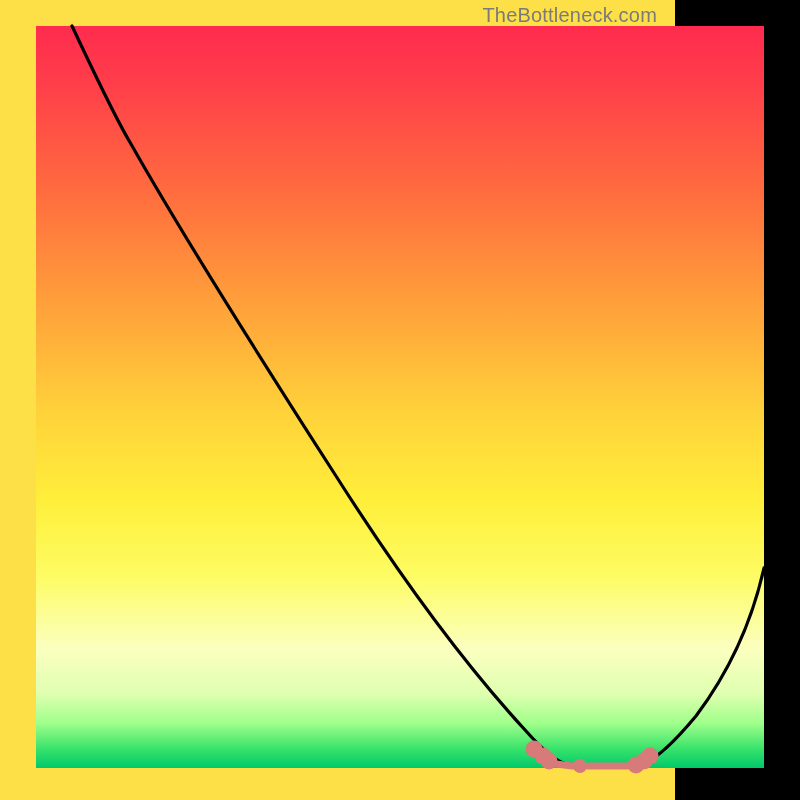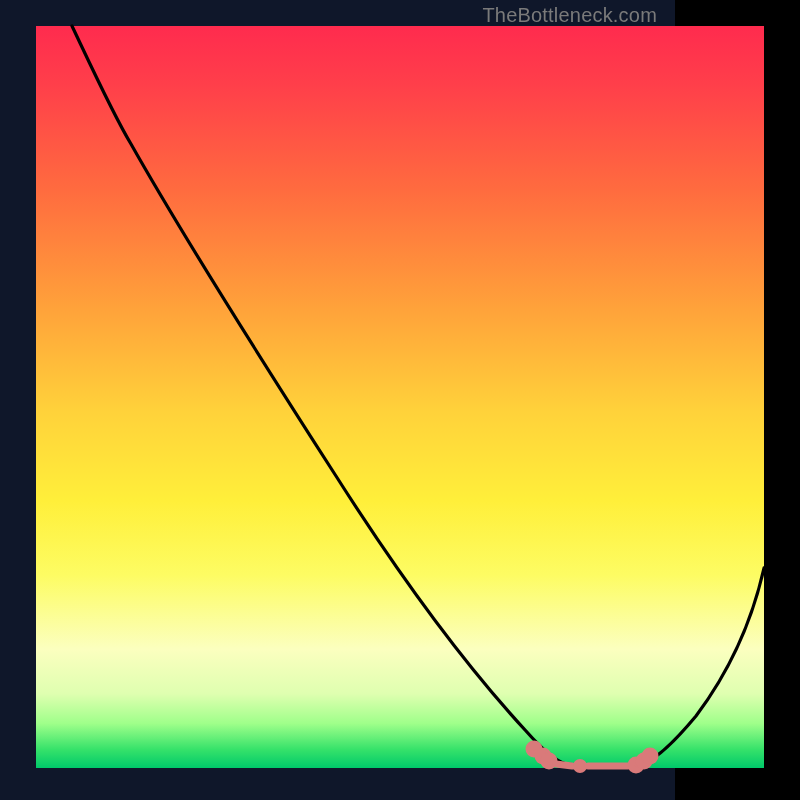--- a/index.html
+++ b/index.html
@@ -8,21 +8,21 @@
     width: 800px;
     height: 800px;
     background: #000;
     overflow: hidden;
     font-family: Arial, Helvetica, sans-serif;
   }
   .outer {
     position: relative;
     width: 675px;
     height: 800px;
-    background: #0f172a;
+    background: #fde047;
   }
   .watermark {
     position: absolute;
     top: 4px;
     right: 18px;
     color: #7a7a7a;
     font-size: 20px;
     font-weight: 500;
     letter-spacing: 0.2px;
     user-select: none;

